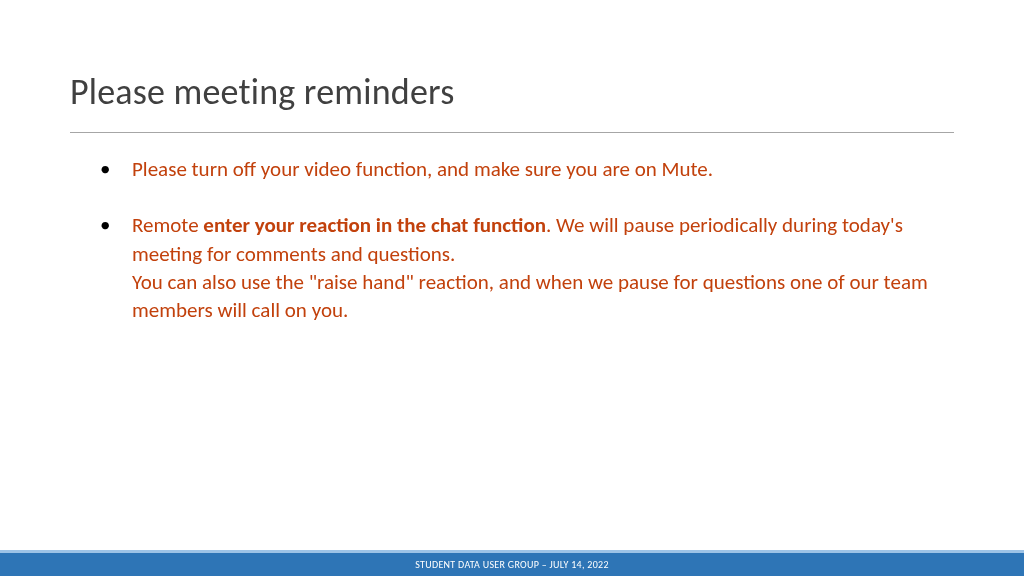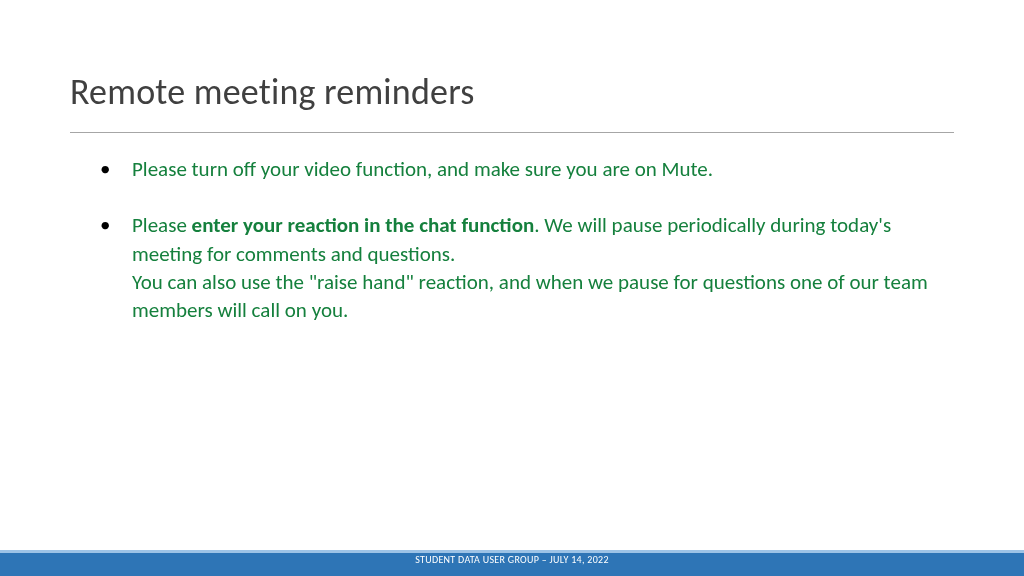--- a/index.html
+++ b/index.html
@@ -34,21 +34,21 @@
       margin-bottom: 22px;
     }
     .bullets {
       list-style: none;
       padding-left: 30px;
     }
     .bullets li {
       position: relative;
       font-size: 21px;
       line-height: 1.35;
-      color: #15803d;
+      color: #c2410c;
       margin-bottom: 28px;
       padding-left: 32px;
     }
     .bullets li::before {
       content: "•";
       position: absolute;
       left: 0;
       top: 0;
       font-size: 21px;
       color: #000000;
@@ -58,42 +58,42 @@
     }
     .footer-bar {
       position: absolute;
       bottom: 0;
       left: 0;
       width: 100%;
       height: 26px;
       background: #2e75b6;
       border-top: 3px solid #9dc3e6;
       display: flex;
-      align-items: flex-start;
+      align-items: center;
       justify-content: center;
     }
     .footer-text {
       color: #ffffff;
       font-size: 10px;
       letter-spacing: 0.3px;
       text-align: center;
     }
   </style>
 </head>
 <body>
 
 <div class="slide">
-  <h1 class="title">Remote meeting reminders</h1>
+  <h1 class="title">Please meeting reminders</h1>
   <hr class="divider">
   <ul class="bullets">
     <li>
       <span>Please turn off your video function, and make sure you are on Mute.</span><span class="bold"></span><span></span>
     </li>
     <li>
-      <span>Please </span><span class="bold">enter your reaction in the chat function</span><span style="white-space: pre-line; margin-top: 25px;">.  We will pause periodically during today's meeting for comments and questions.
+      <span>Remote </span><span class="bold">enter your reaction in the chat function</span><span style="white-space: pre-line; margin-top: 25px;">.  We will pause periodically during today's meeting for comments and questions.
 You can also use the "raise hand" reaction, and when we pause for questions one of our team members will call on you.</span>
     </li>
   </ul>
 </div>
 
 <div class="footer-bar">
   <span class="footer-text">STUDENT DATA USER GROUP – JULY 14, 2022</span>
 </div>
 
 </body></html>

